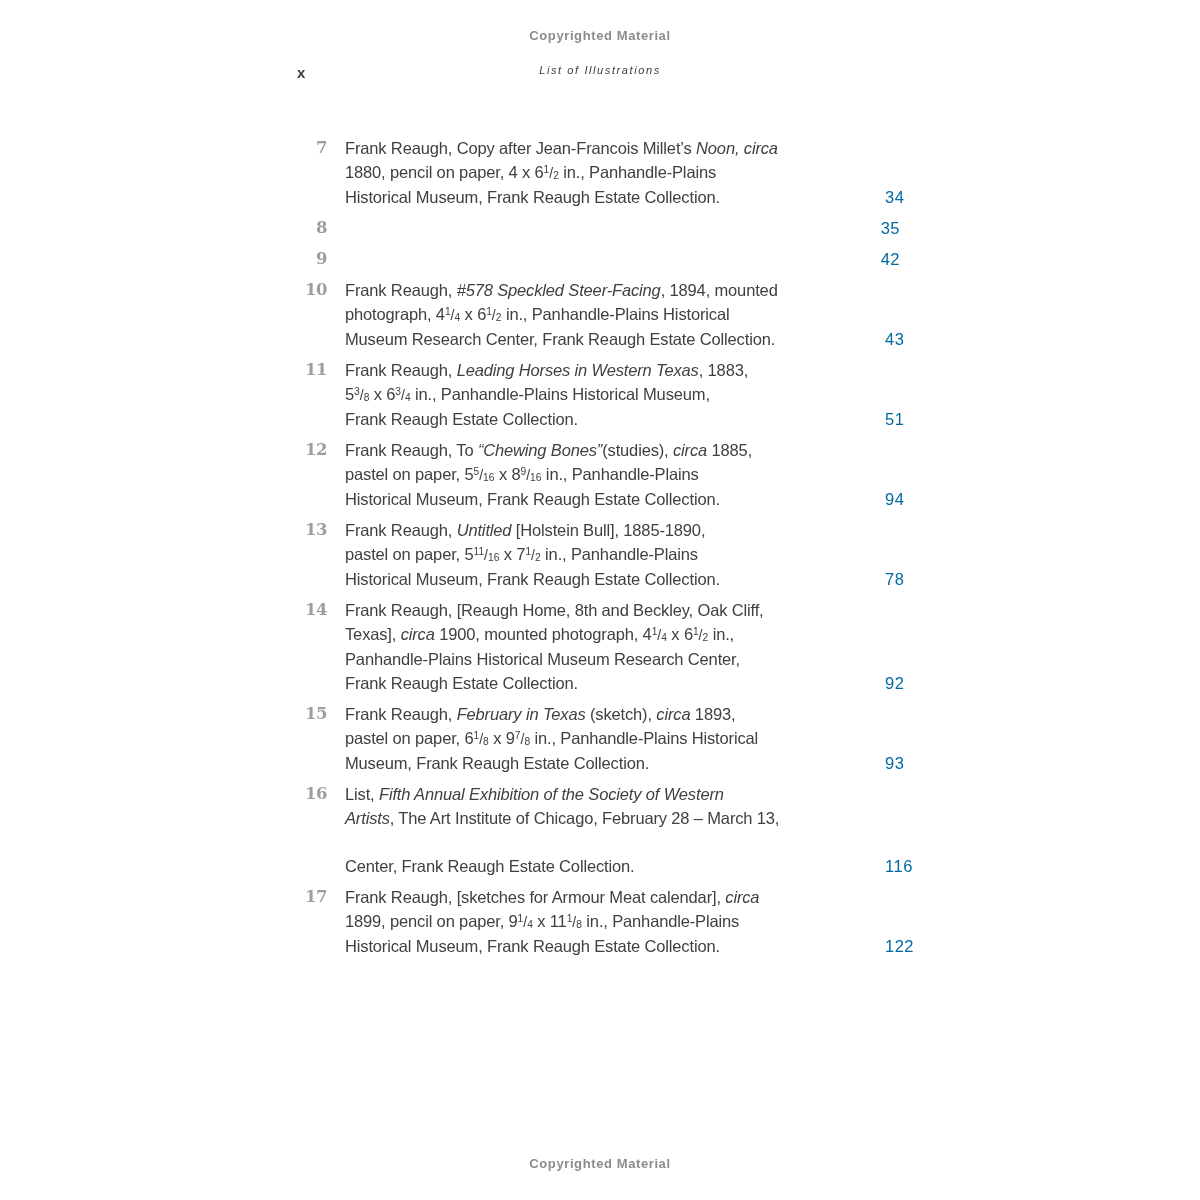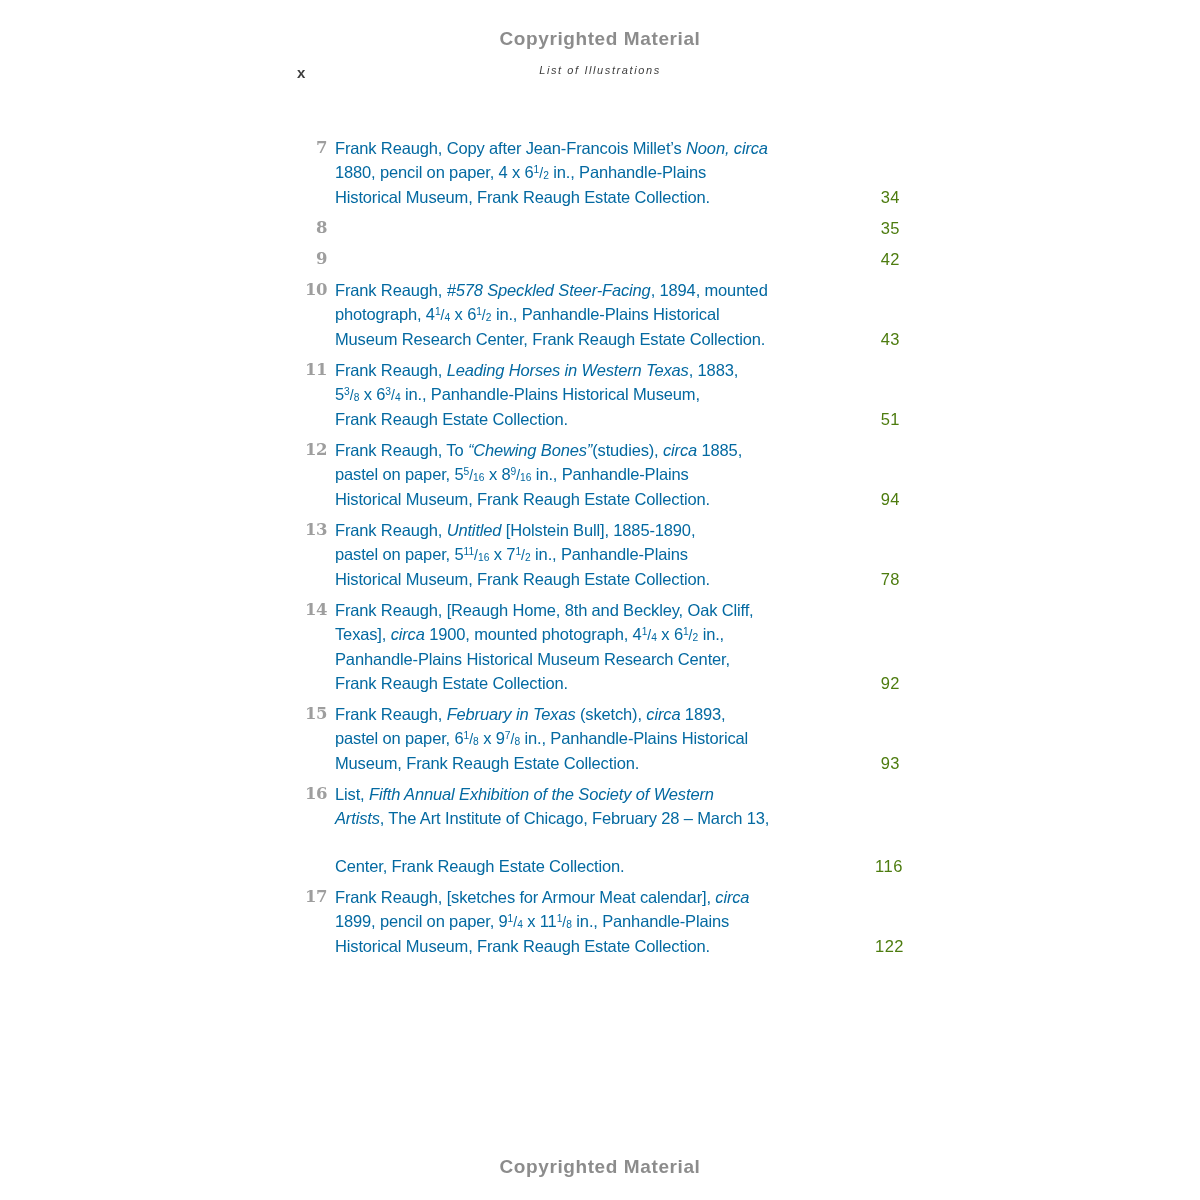--- a/index.html
+++ b/index.html
@@ -14,21 +14,21 @@
     font-family: "Liberation Sans", sans-serif;
     color: #414141;
     overflow: hidden;
   }
 
   .copyright {
     position: absolute;
     left: 0;
     width: 100%;
     text-align: center;
-    font-size: 19px;
+    font-size: 13px;
     font-weight: bold;
     letter-spacing: 0.6px;
     color: #8c8c8c;
   }
   .copyright.top { top: 28px; }
   .copyright.bottom { top: 1156px; }
 
   .page-header {
     position: absolute;
     top: 64px;
@@ -76,23 +76,23 @@
     font-family: "DejaVu Serif", serif;
     font-weight: bold;
     font-size: 16.5px;
     line-height: 24px;
     letter-spacing: -0.5px;
     color: #9e9e9e;
   }
   .entry-text {
     flex: 0 0 540px;
     width: 540px;
-    margin-left: 8px;
+    margin-left: 18px;
     letter-spacing: -0.15px;
-    color: #0369a1;
+    color: #404040;
   }
   .entry-text .it { font-style: italic; }
   .entry-text .frac { letter-spacing: 0; }
   .entry-text .frac sup {
     font-size: 62%;
     vertical-align: 0.5em;
     line-height: 0;
   }
   .entry-text .frac .fsl {
     font-size: 85%;
@@ -101,21 +101,21 @@
     font-size: 62%;
     vertical-align: -0.05em;
     line-height: 0;
   }
   .entry-page {
     flex: 1 1 auto;
     align-self: flex-end;
     text-align: right;
     line-height: 24px;
     letter-spacing: 0.5px;
-    color: #4d7c0f;
+    color: #0369a1;
   }
 </style>
 </head>
 <body>
 
 <div class="copyright top">Copyrighted Material</div>
 
 <div class="page-header">
   <span class="folio">x</span>
   <div class="running-title">List of Illustrations</div>

